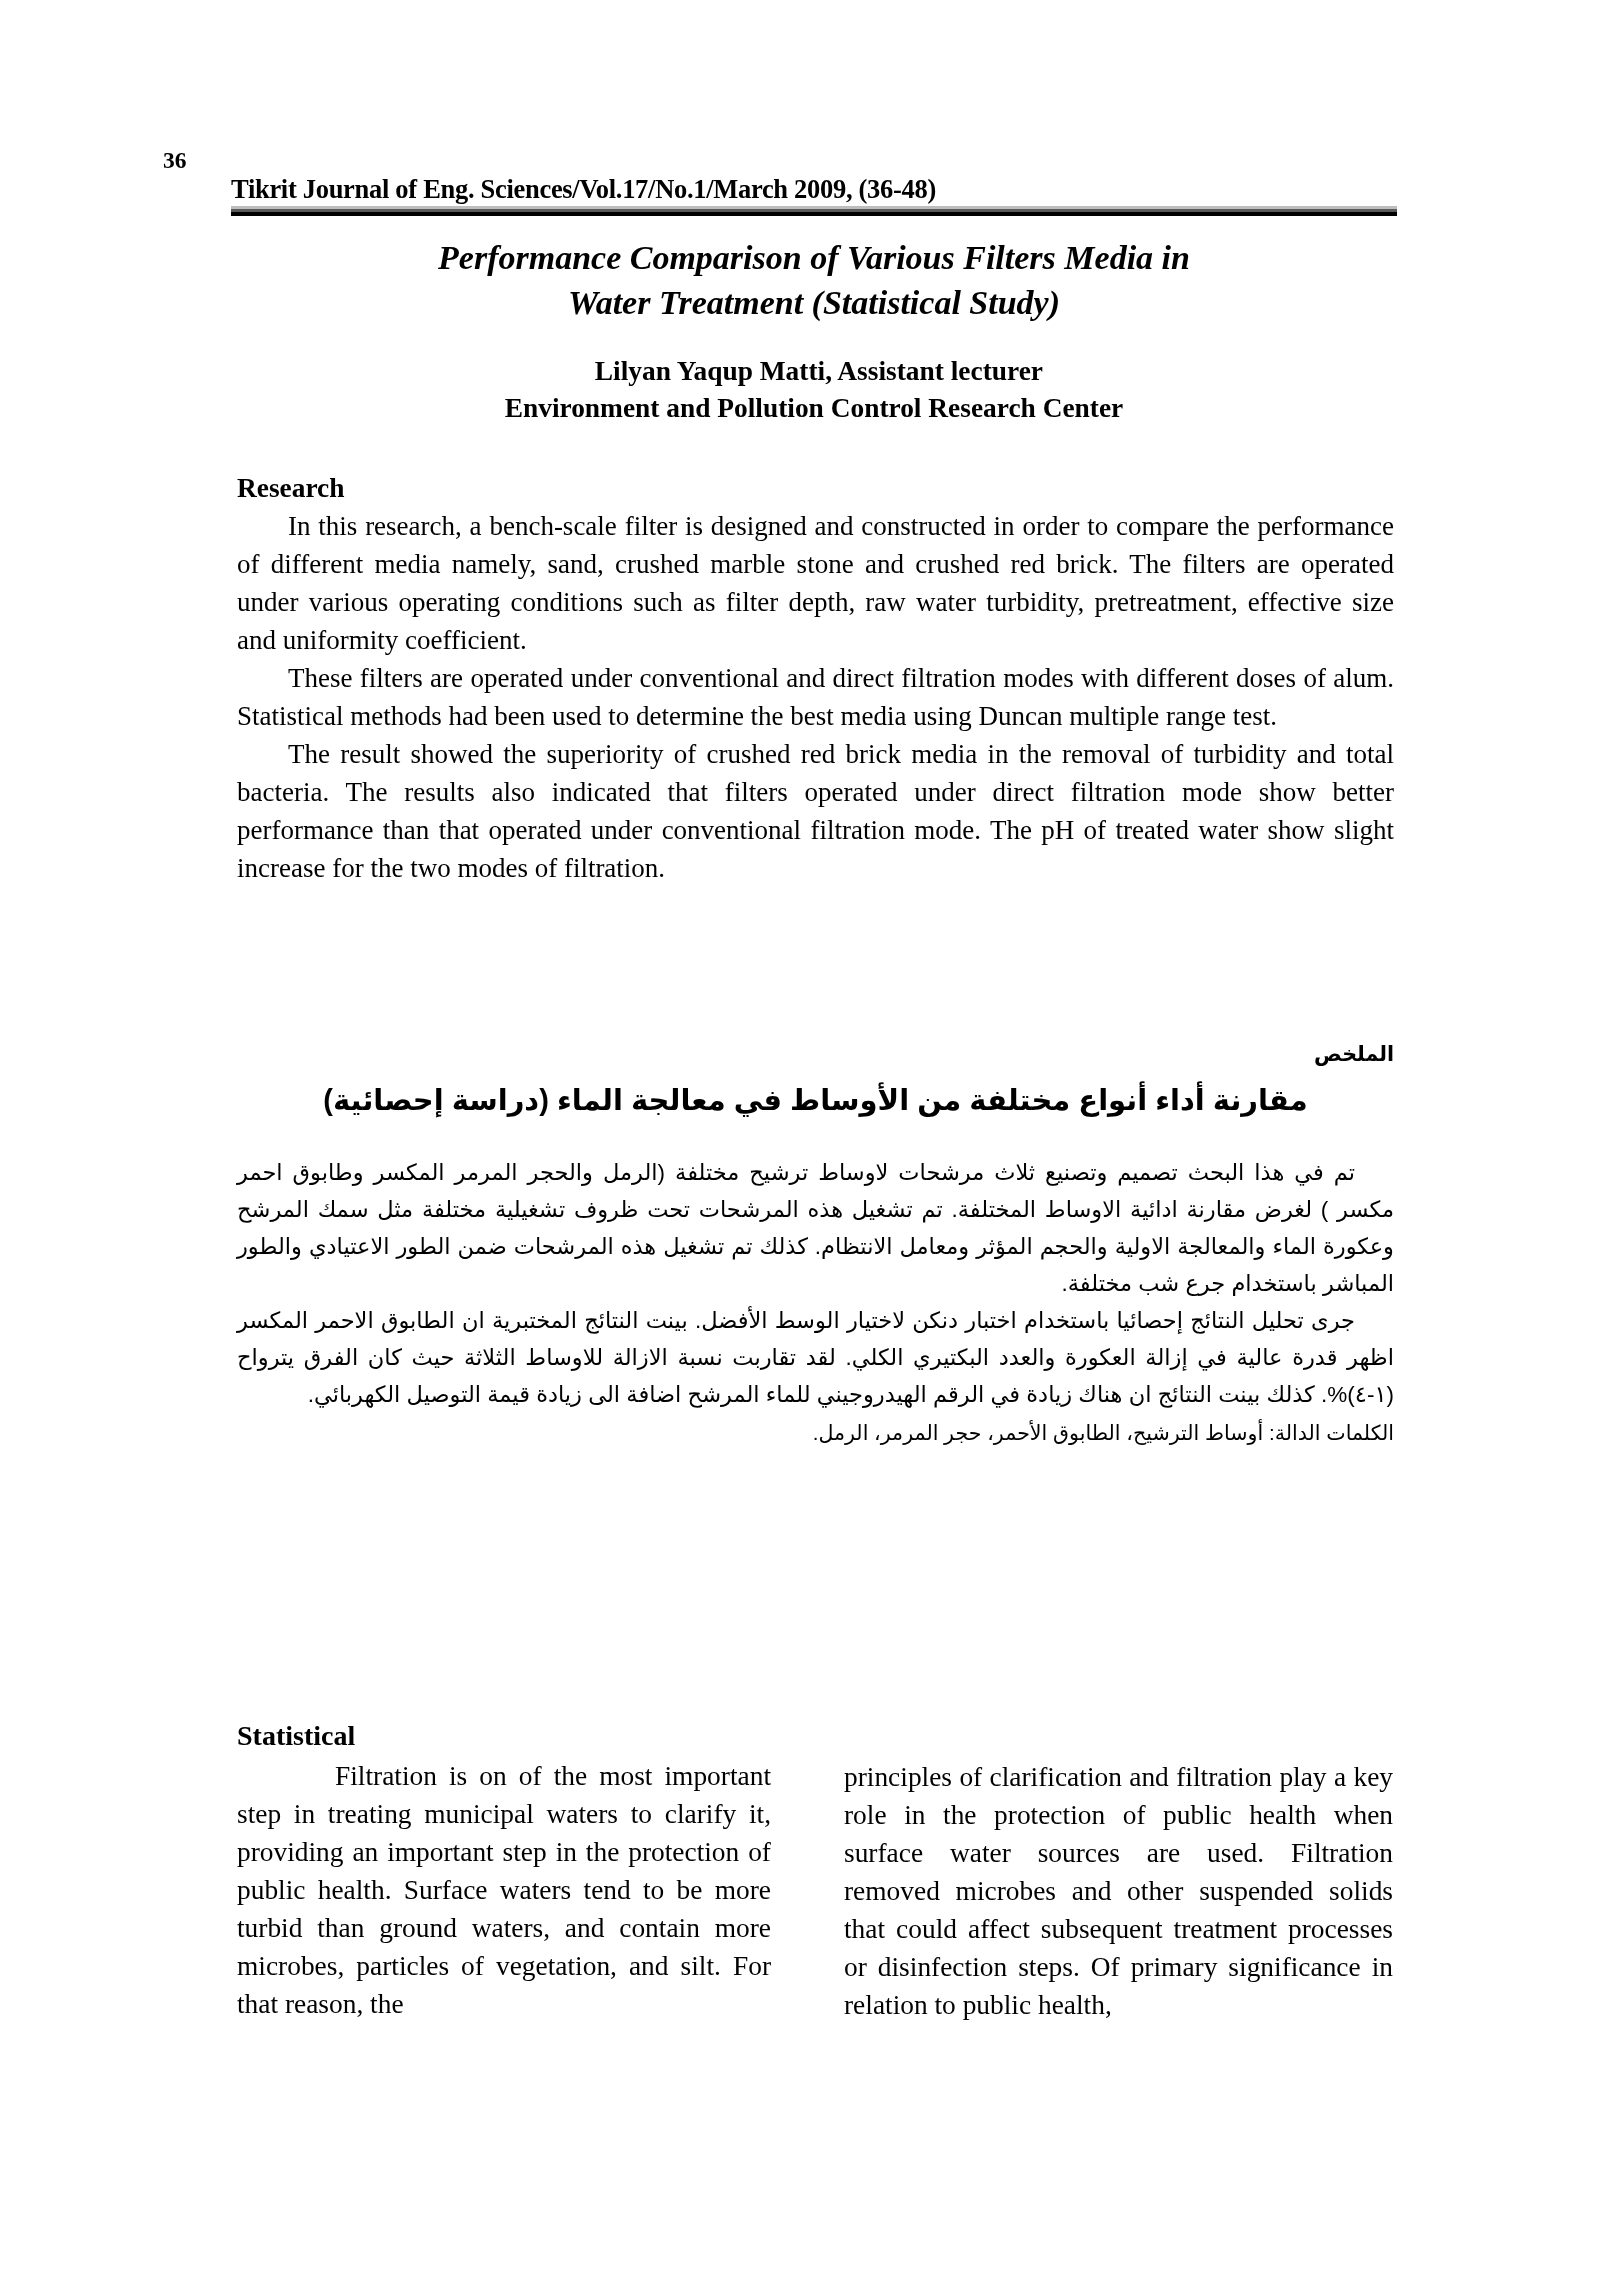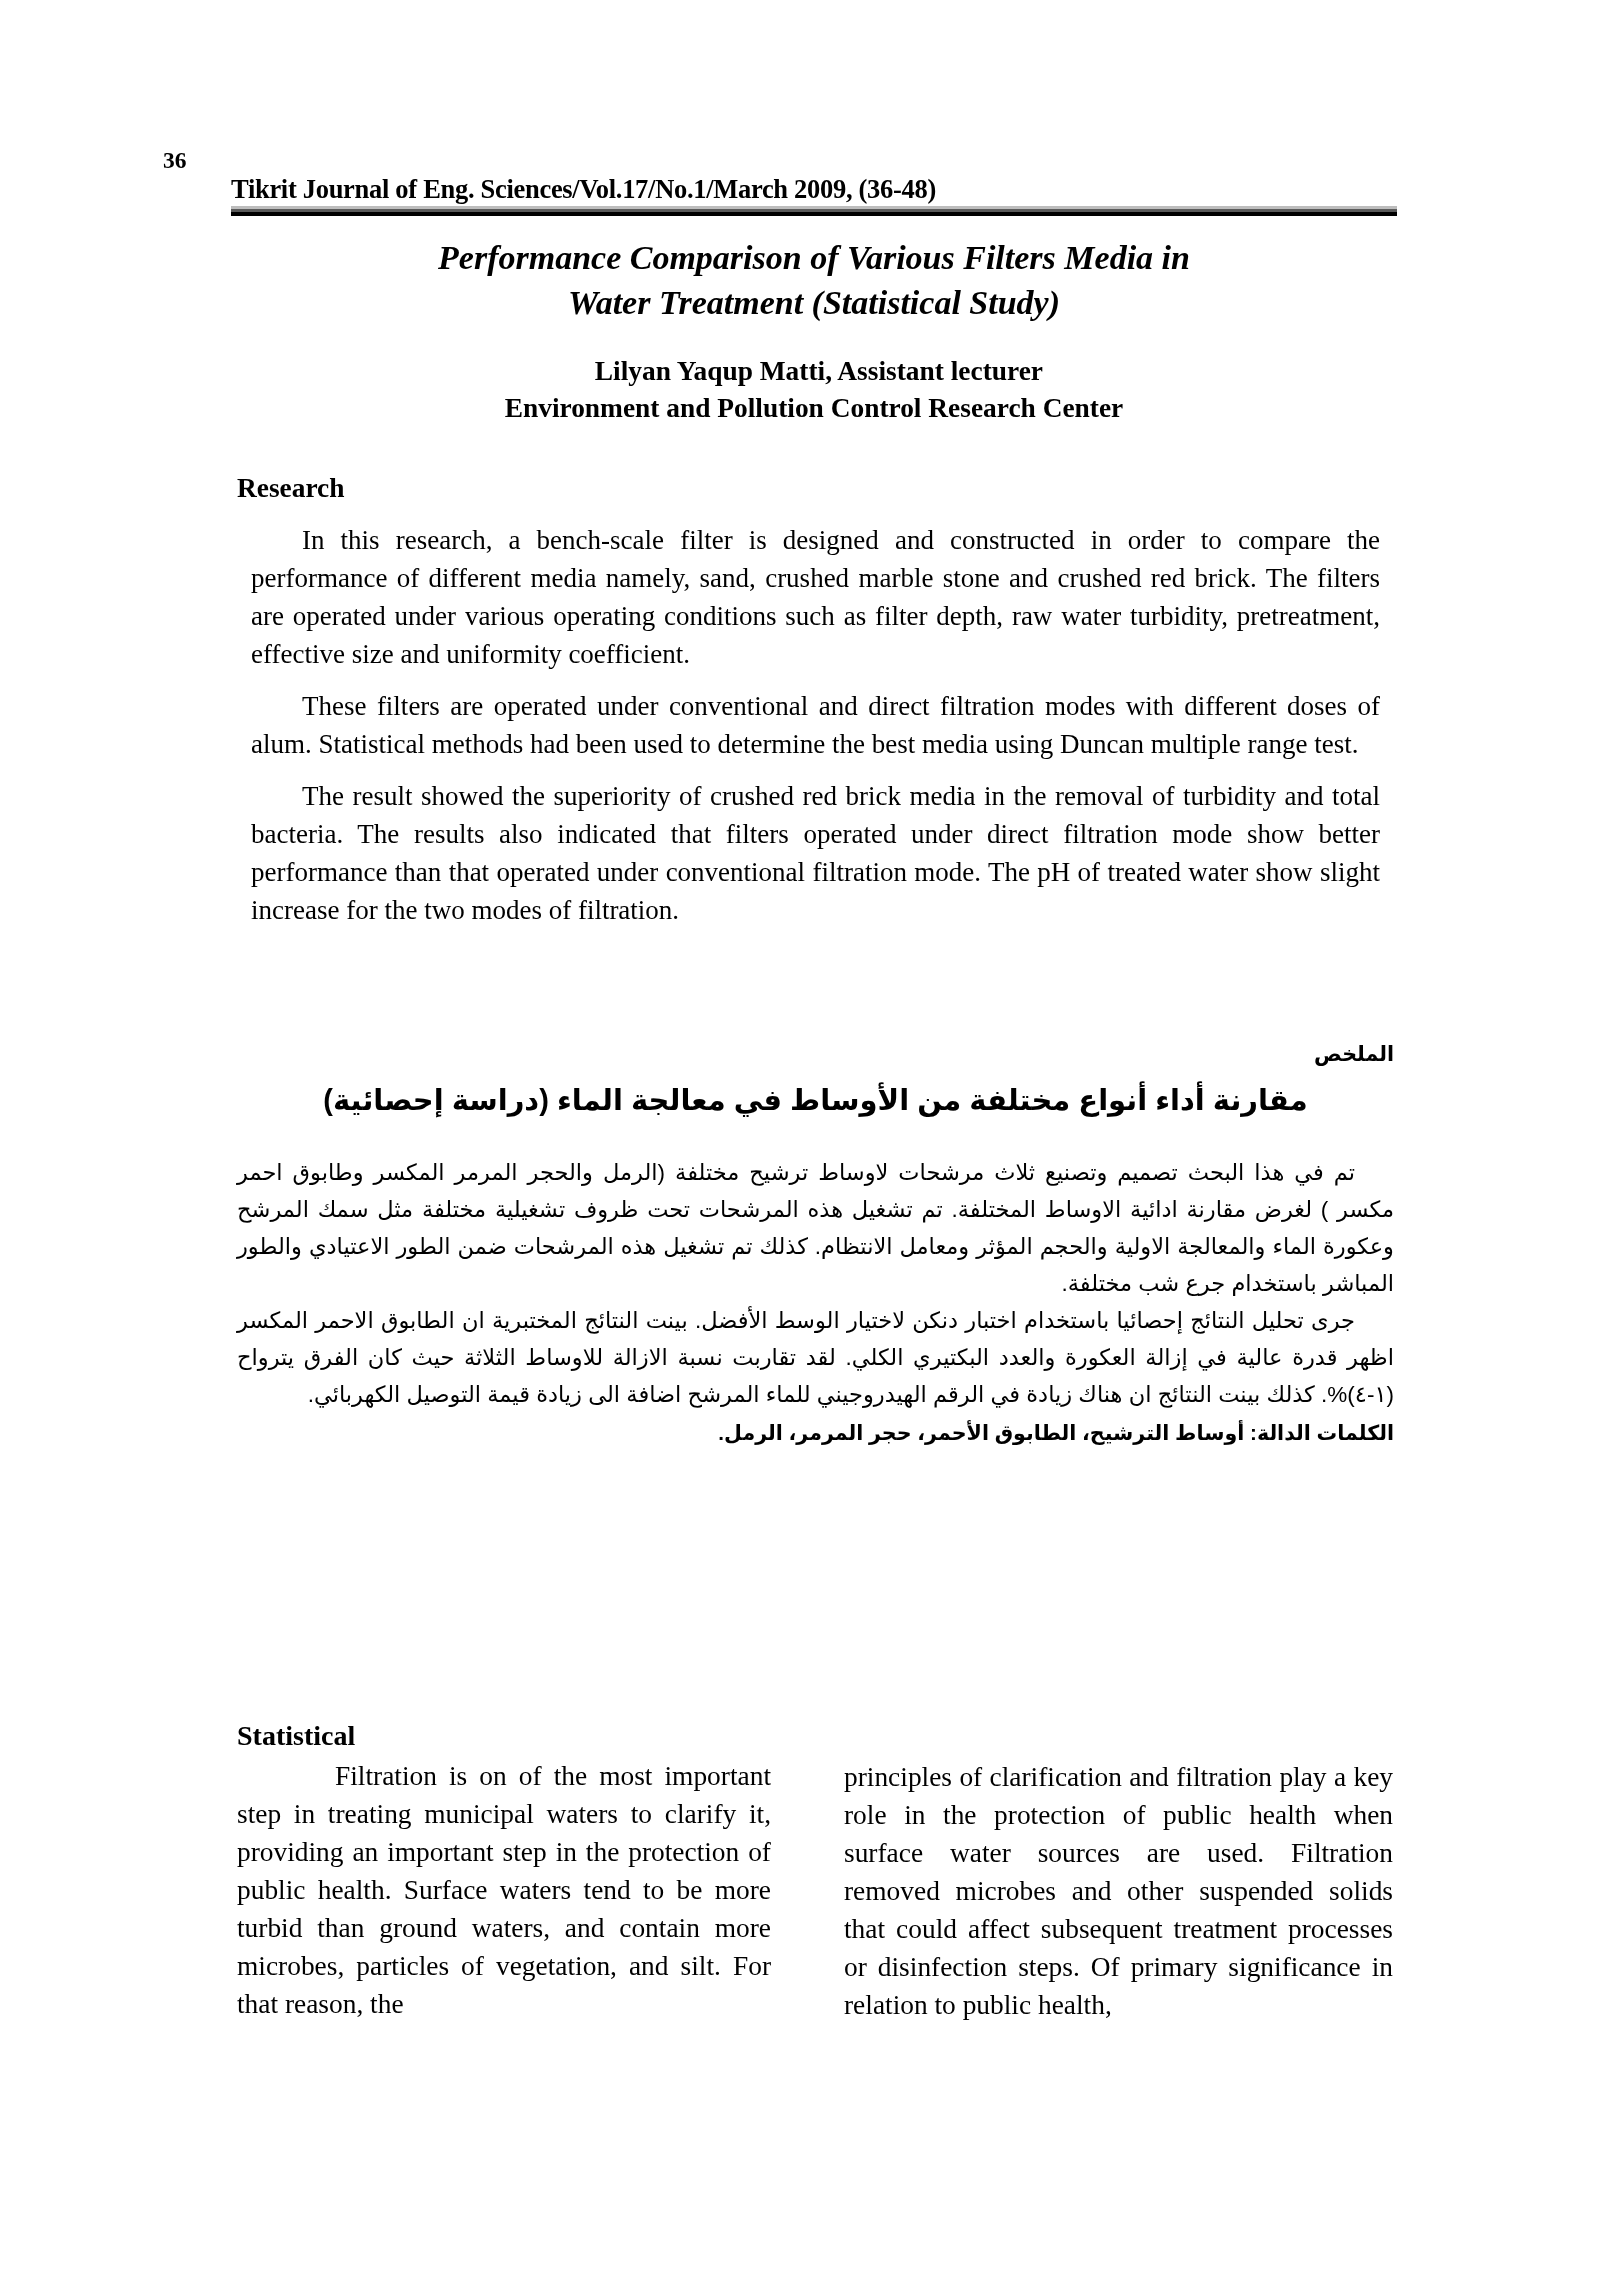--- a/index.html
+++ b/index.html
@@ -12,28 +12,28 @@
   #running-header { left: 231px; width: 1166px; top: 174px; font-size: 26.5px; font-weight: bold; text-align: left; letter-spacing: -0.3px; }
   #header-rule { left: 231px; width: 1166px; top: 206px; height: 9.8px;
     background: linear-gradient(to bottom, #bdbdbd 0%, #bdbdbd 30%, #5a5a5a 30%, #5a5a5a 60%, #000 60%, #000 100%); }
 
   #title { left: 231px; width: 1166px; top: 235px; font-size: 34px; font-weight: bold; font-style: italic; text-align: center; line-height: 45px; }
   #author { left: 231px; width: 1166px; top: 353px; font-size: 27.4px; font-weight: bold; text-align: center; line-height: 37px; }
   #author .l1 { padding-left: 9.8px; }
 
   #abstract { left: 237px; width: 1157px; top: 470px; font-size: 27px; line-height: 38px; }
   #abstract h2 { margin: 0; font-size: 27.4px; font-weight: bold; line-height: 37px; }
-  #abstract p { margin: 14px; text-align: justify; text-indent: 51px; }
+  #abstract p { margin: 0; text-align: justify; text-indent: 51px; }
   #abstract .kw { font-weight: bold; text-indent: 0; }
 
   #ar-block { left: 237px; width: 1157px; top: 1039px; direction: rtl; }
   #ar-title { font-size: 29px; font-weight: bold; text-align: center; line-height: 49px; margin: 0 0 29px 0; }
   #ar-abs-heading { font-size: 20.6px; font-weight: bold; line-height: 29px; margin: 0 0 7.8px 0; }
   #ar-block p { margin: 0; font-size: 22.5px; line-height: 37px; text-align: justify; text-indent: 39px; }
-  #ar-keywords { font-size: 20.6px; font-weight: bold; line-height: 35px; margin-top: 2px; }
+  #ar-keywords { font-size: 20.6px; font-weight: normal; line-height: 35px; margin-top: 2px; }
 
   #intro-heading { left: 237px; top: 1720px; font-size: 28px; font-weight: bold; }
   .col { top: 1757px; width: 534px; font-size: 27.4px; line-height: 38px; text-align: justify; }
   #col-left  { left: 237px; }
   #col-left p { margin: 0; text-indent: 98px; font-family: Liberation Serif, serif; }
   #col-right { left: 843px; width: 551px; }
   #col-right p { margin: 1px; }
 </style>
 </head>
 <body>

